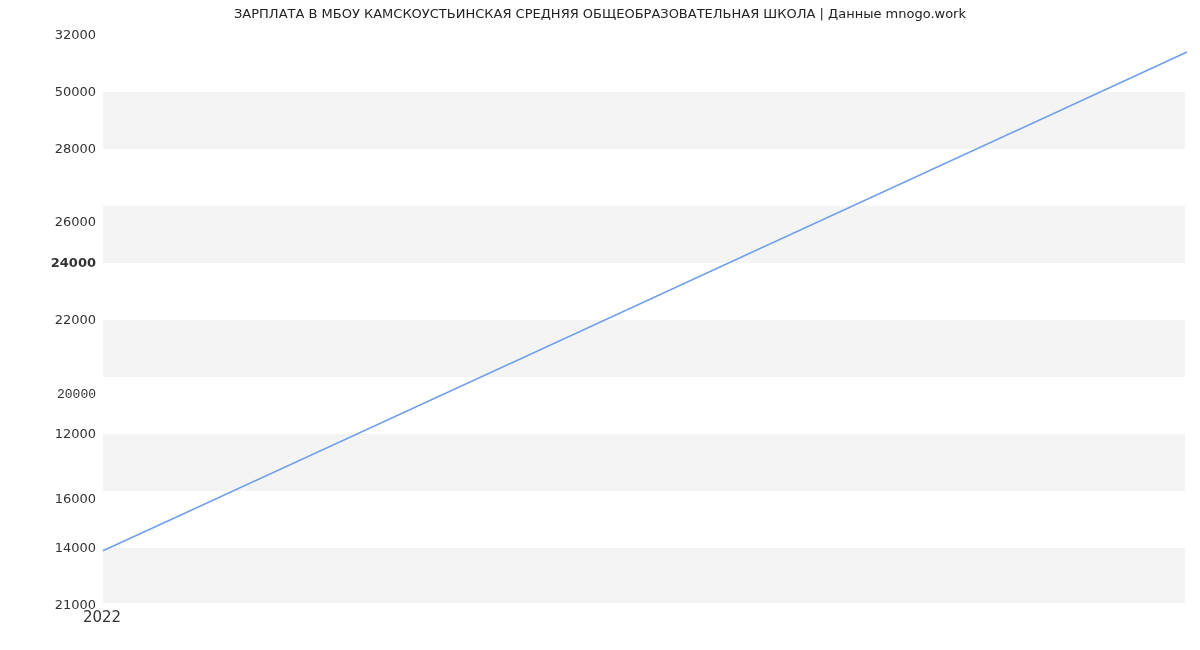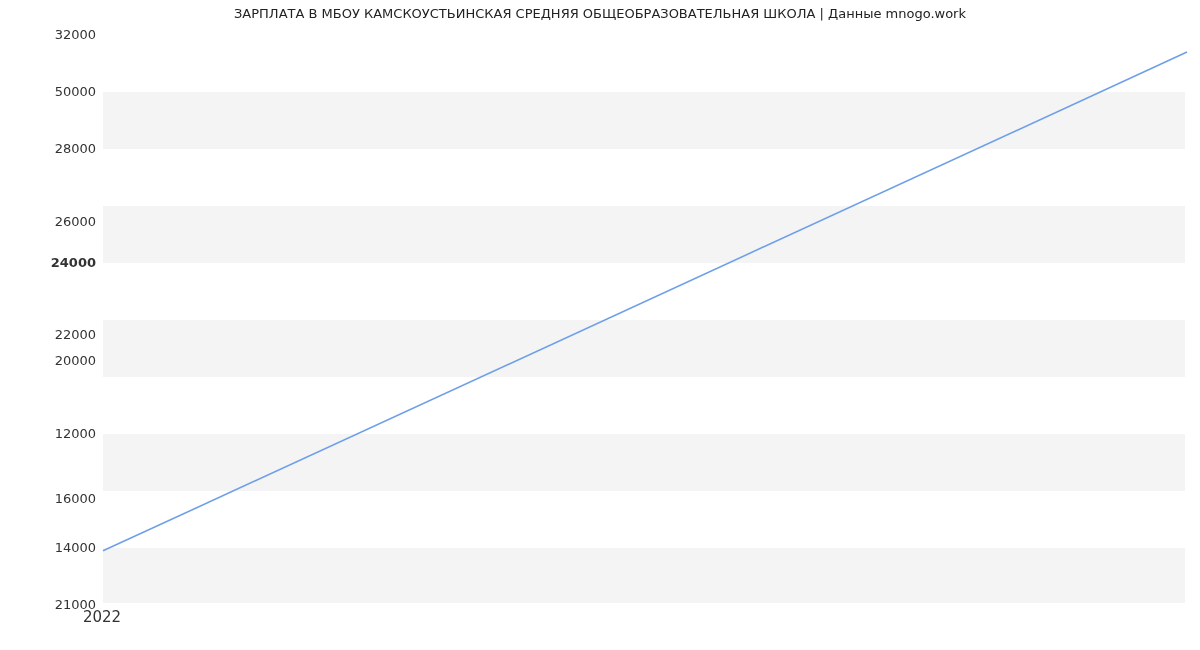--- a/index.html
+++ b/index.html
@@ -79,22 +79,22 @@
       <div class="grid-band" style="top: 456px; height: 57px;"></div>
 
     <svg class="svg-layer" viewBox="0 0 1084 570" preserveAspectRatio="none">
       <polyline id="series-line" fill="none" stroke="#6f9fe8" stroke-width="1.6" points="0,515.85 1084,17.100000000000023"></polyline>
     </svg>
   </div>
 <div class="y-tick-label" style="top: 604px;">21000</div>
     <div class="y-tick-label" style="top: 547px;">14000</div>
     <div class="y-tick-label" style="top: 490px; margin-top: 8px;">16000</div>
     <div class="y-tick-label" style="top: 433px;">12000</div>
-    <div class="y-tick-label" style="top: 360px;">20000</div>
-    <div class="y-tick-label" style="top: 334px;">22000</div>
+    <div class="y-tick-label" style="top: 394px; font-family: Liberation Mono, monospace;">20000</div>
+    <div class="y-tick-label" style="top: 319px;">22000</div>
     <div class="y-tick-label" style="top: 262px; font-weight: bold;">24000</div>
     <div class="y-tick-label" style="top: 205px; margin-top: 16px;">26000</div>
     <div class="y-tick-label" style="top: 148px;">28000</div>
     <div class="y-tick-label" style="top: 91px;">50000</div>
     <div class="y-tick-label" style="top: 34px;">32000</div>
     <div class="x-tick-label" style="left: 102px;">2022</div>
     <div class="x-tick-label" style="left: 1186px; margin-top: 44px;">2024</div>
   </div>
 
 </body></html>

